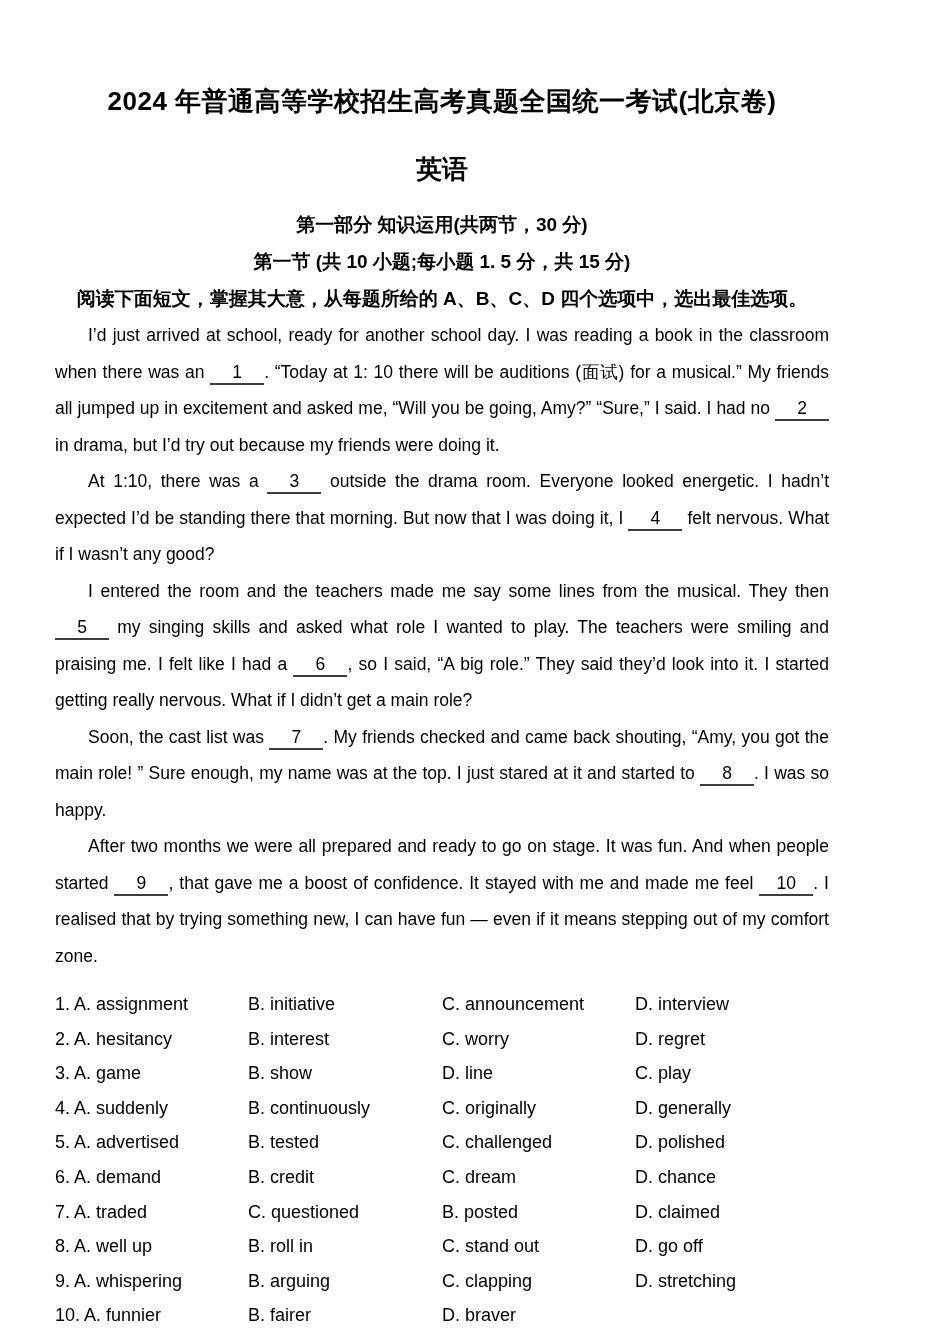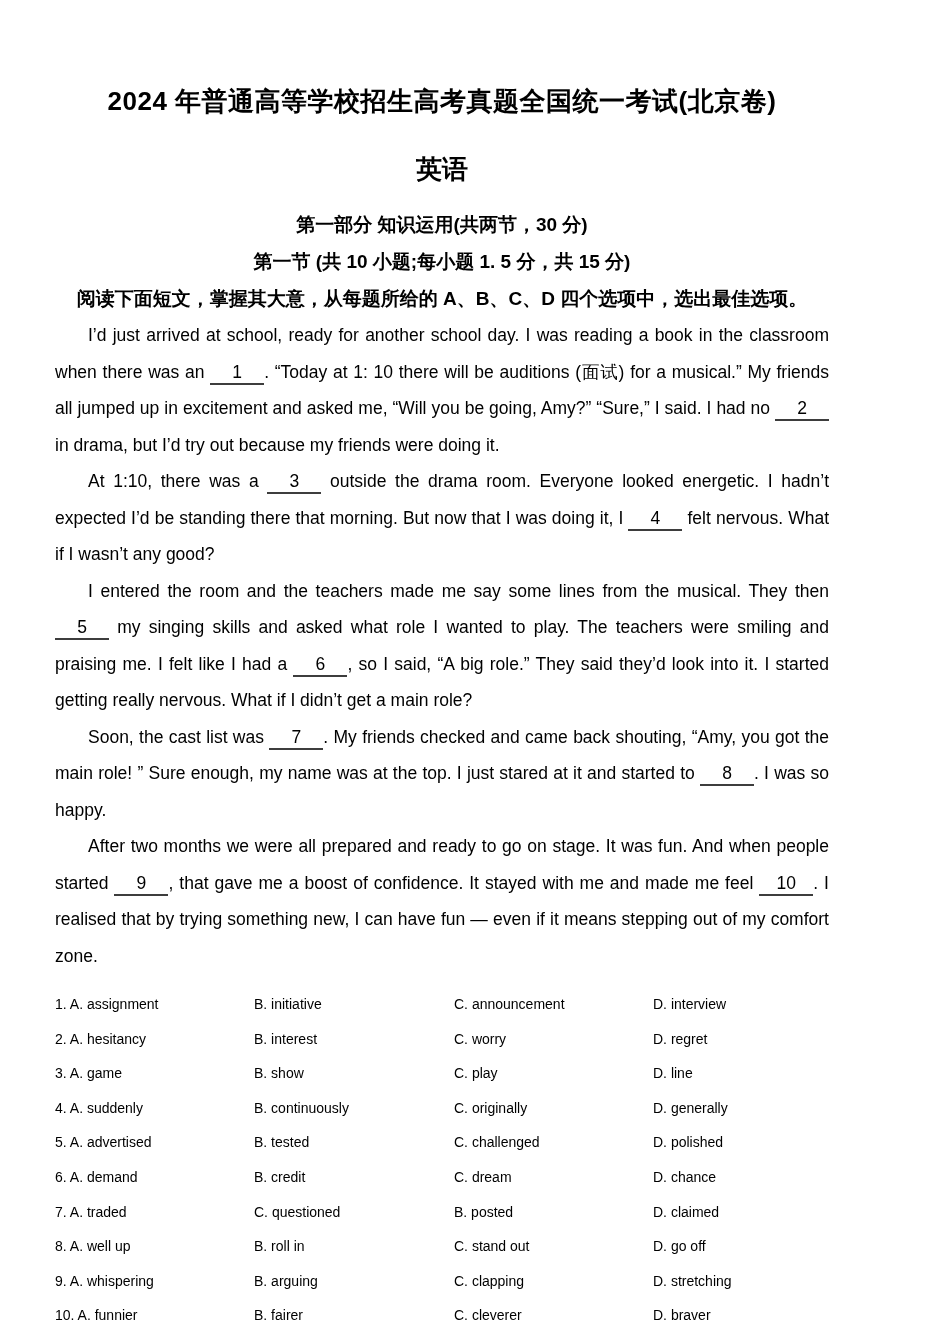--- a/index.html
+++ b/index.html
@@ -61,23 +61,22 @@
     line-height: 19px;
     padding-bottom: 1px;
     font-size: 17.5px;
   }
   .options {
     margin-top: 13px;
   }
   .option-row {
     display: grid;
     grid-template-columns: 193px 194px 193px 1fr;
-    font-size: 14px;
+    font-size: 18px;
     line-height: 34.6px;
-    gap: 6px;
   }
   .option-cell {
     white-space: nowrap;
   }
   .footer {
     position: absolute;
     top: 1313px;
     left: 0;
     width: 950px;
     text-align: center;
@@ -121,22 +120,22 @@
         </div>
         <div class="option-row">
           <div class="option-cell">2. A. hesitancy</div>
           <div class="option-cell">B. interest</div>
           <div class="option-cell">C. worry</div>
           <div class="option-cell">D. regret</div>
         </div>
         <div class="option-row">
           <div class="option-cell">3. A. game</div>
           <div class="option-cell">B. show</div>
+          <div class="option-cell">D. line</div>
           <div class="option-cell">C. play</div>
-          <div class="option-cell">D. line</div>
         </div>
         <div class="option-row">
           <div class="option-cell">4. A. suddenly</div>
           <div class="option-cell">B. continuously</div>
           <div class="option-cell">C. originally</div>
           <div class="option-cell">D. generally</div>
         </div>
         <div class="option-row">
           <div class="option-cell">5. A. advertised</div>
           <div class="option-cell">B. tested</div>
@@ -163,20 +162,19 @@
         </div>
         <div class="option-row">
           <div class="option-cell">9. A. whispering</div>
           <div class="option-cell">B. arguing</div>
           <div class="option-cell">C. clapping</div>
           <div class="option-cell">D. stretching</div>
         </div>
         <div class="option-row">
           <div class="option-cell">10. A. funnier</div>
           <div class="option-cell">B. fairer</div>
-          <div class="option-cell">C. cleverer</div>
           <div class="option-cell">D. braver</div>
         </div>
       </div>
 
   </div>
 
 </div>
 
 </body></html>

